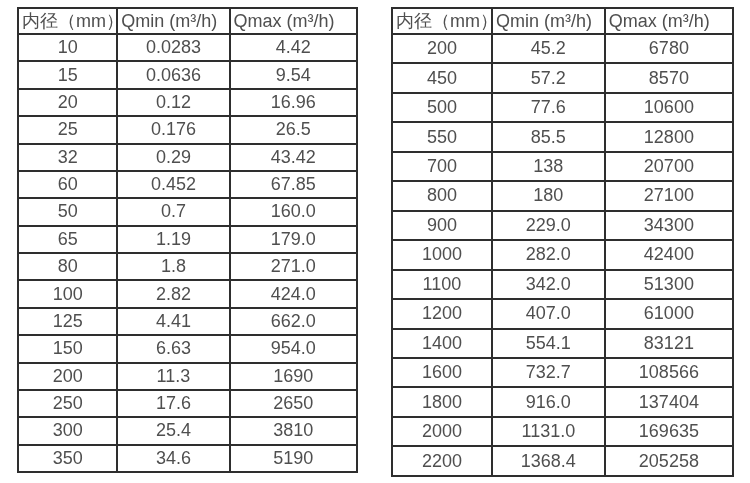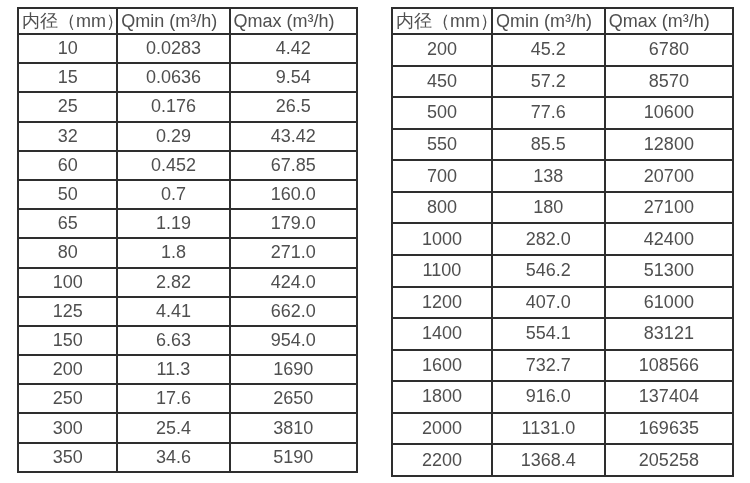--- a/index.html
+++ b/index.html
@@ -74,20 +74,25 @@
         <td>10</td>
         <td>0.0283</td>
         <td>4.42</td>
       </tr>
       <tr>
         <td>15</td>
         <td>0.0636</td>
         <td>9.54</td>
       </tr>
       <tr>
+        <td>20</td>
+        <td>0.12</td>
+        <td>16.96</td>
+      </tr>
+      <tr>
         <td>25</td>
         <td>0.176</td>
         <td>26.5</td>
       </tr>
       <tr>
         <td>32</td>
         <td>0.29</td>
         <td>43.42</td>
       </tr>
       <tr>
@@ -186,27 +191,32 @@
         <td>700</td>
         <td>138</td>
         <td>20700</td>
       </tr>
       <tr>
         <td>800</td>
         <td>180</td>
         <td>27100</td>
       </tr>
       <tr>
+        <td>900</td>
+        <td>229.0</td>
+        <td>34300</td>
+      </tr>
+      <tr>
         <td>1000</td>
         <td>282.0</td>
         <td>42400</td>
       </tr>
       <tr>
         <td>1100</td>
-        <td>546.2</td>
+        <td>342.0</td>
         <td>51300</td>
       </tr>
       <tr>
         <td>1200</td>
         <td>407.0</td>
         <td>61000</td>
       </tr>
       <tr>
         <td>1400</td>
         <td>554.1</td>

